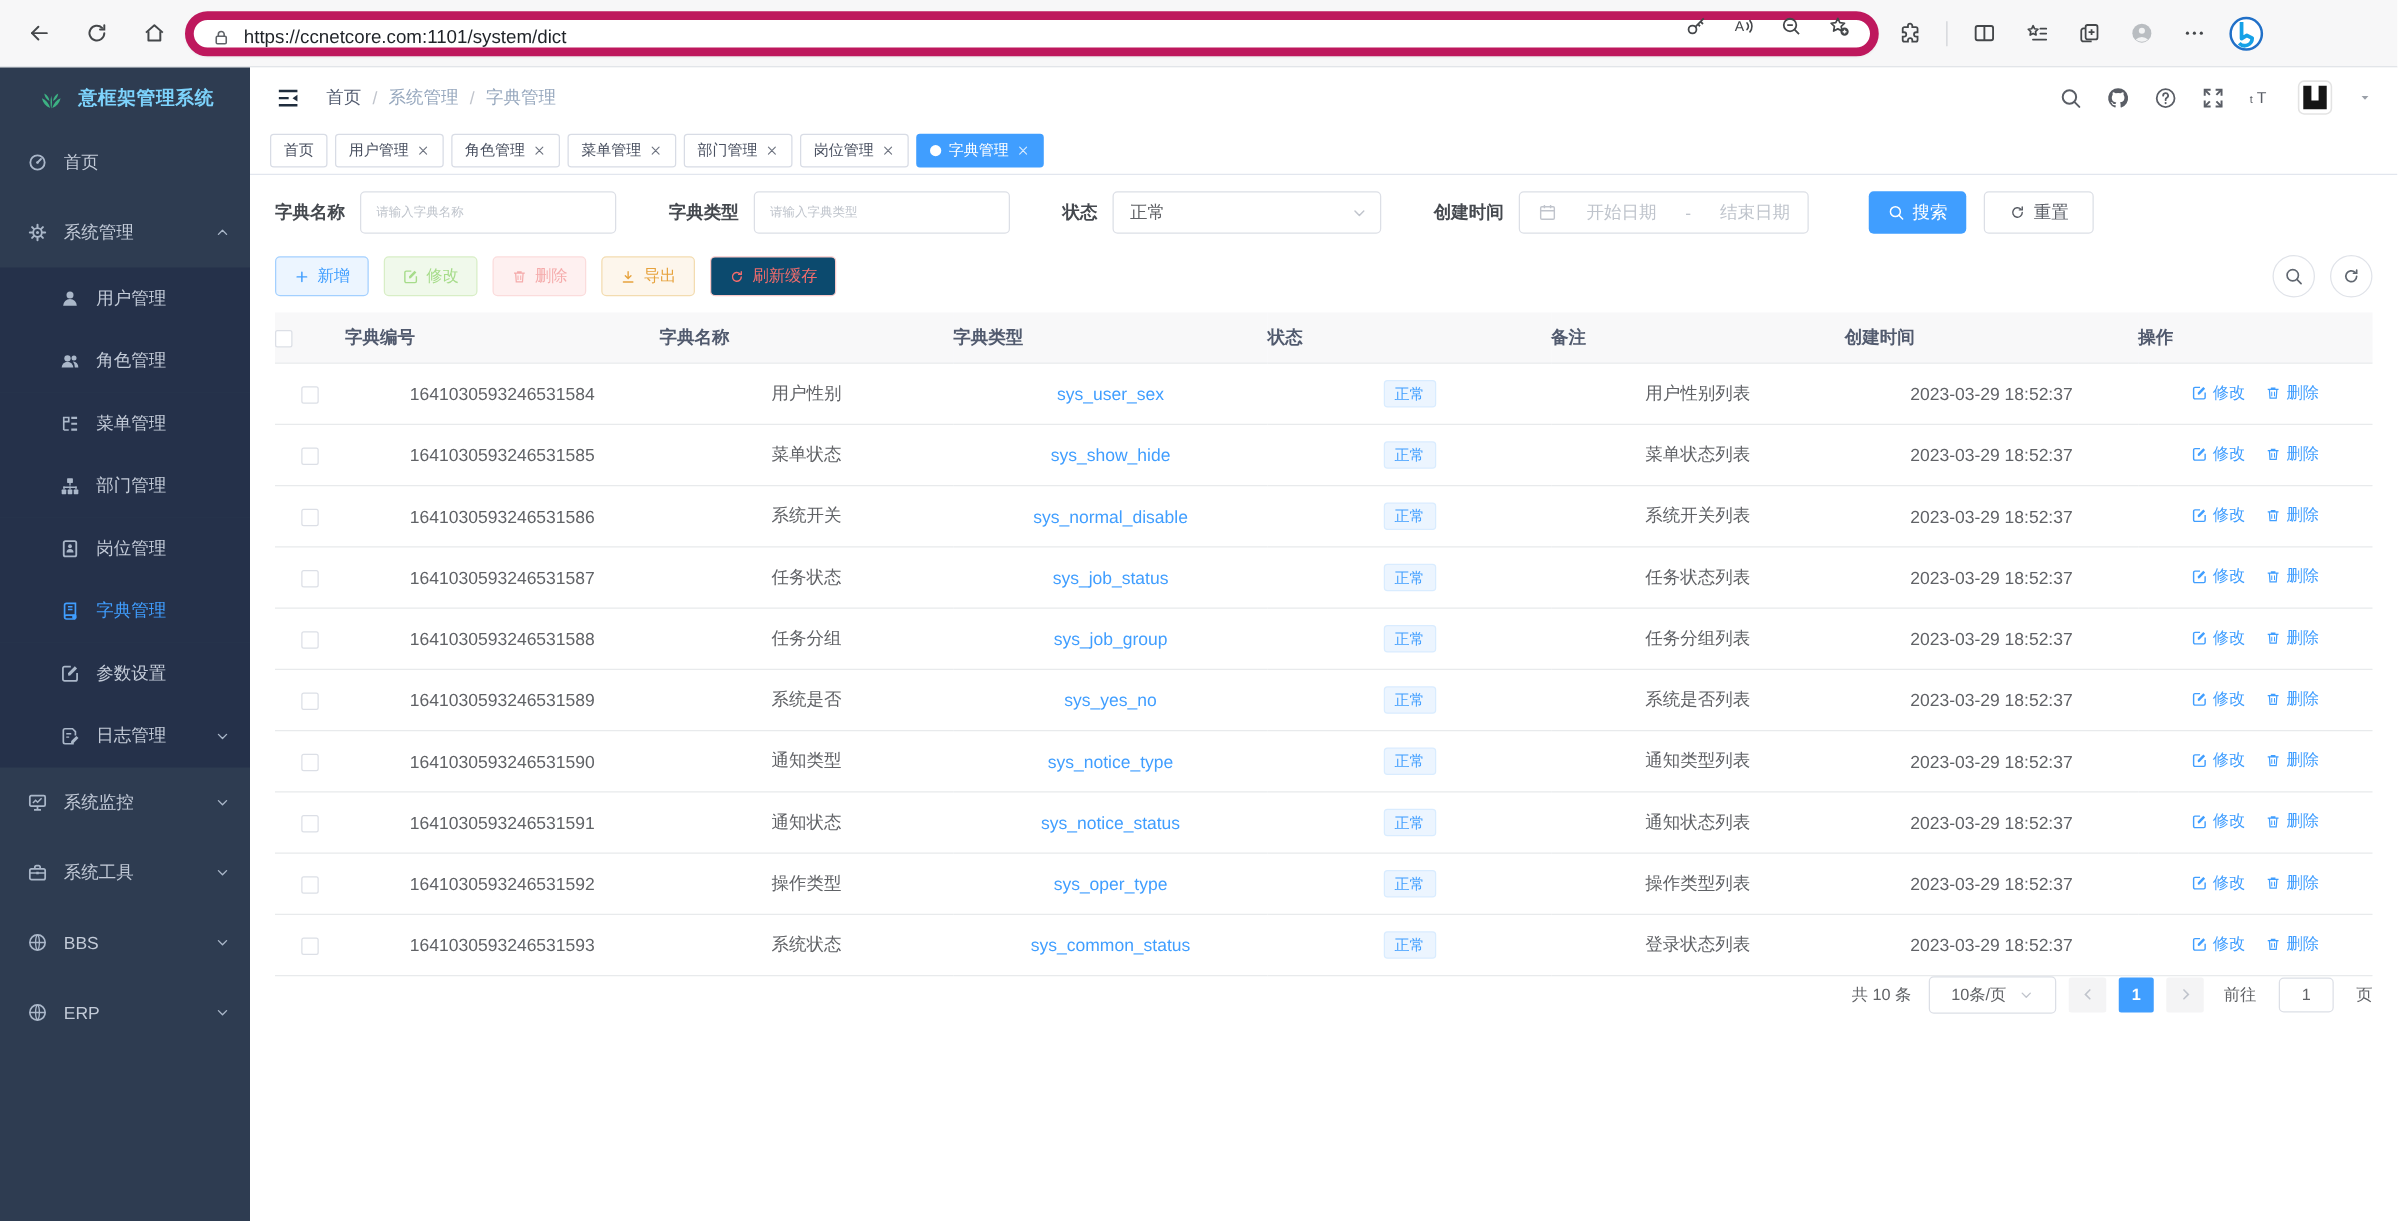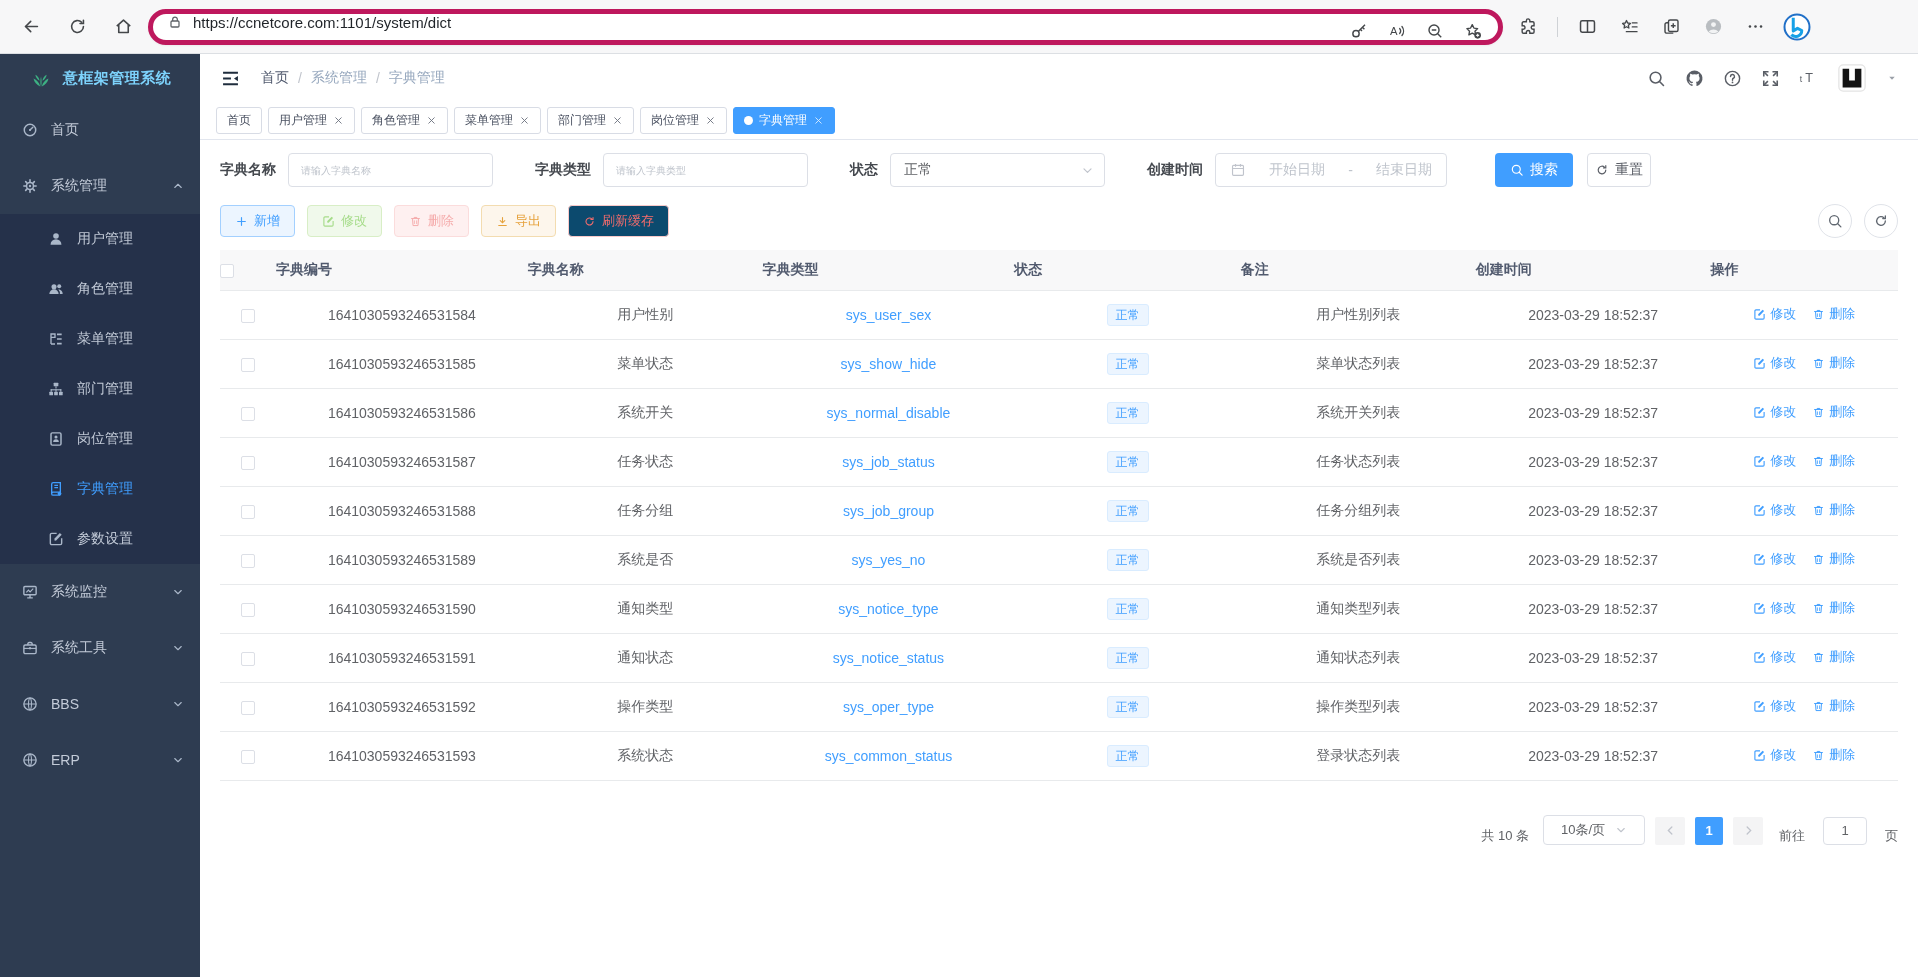--- a/index.html
+++ b/index.html
@@ -11,22 +11,22 @@
 
   
   .browser{height:54px;background:#f7f7f8;border-bottom:1px solid #dcdfe3;
     display:flex;align-items:center;padding:0 10px 0 14px}
   .bnav{display:flex;align-items:center;gap:12px}
   .bicon{width:34px;height:34px;border-radius:7px;display:inline-flex;align-items:center;
     justify-content:center;color:#44474a;cursor:pointer}
   .bicon svg{width:19px;height:19px}
   .bicon.small svg{width:18px;height:18px}
   .bicon.copilot svg{width:30px;height:30px}
-  .urlbar{width:1355px;height:36px;background:#fff;border:5px solid #be185d;border-radius:18px;
-    display:flex;align-items:flex-start;padding:0 8px 0 14px;margin:0 8px;
+  .urlbar{width:1355px;height:36px;background:#fff;border:7px solid #be185d;border-radius:18px;
+    display:flex;align-items:flex-end;padding:0 8px 0 14px;margin:0 8px;
     box-shadow:0 1px 2px rgba(0,0,0,.05)}
   .urlbar .lockwrap{color:#5f6368}
   .url-text{flex:1;font-size:15px;color:#1f2328;margin-left:10px;white-space:nowrap;overflow:hidden}
   .pill-icons{display:flex;align-items:center;gap:4px;color:#44474a}
   .bdivider{width:1px;height:20px;background:#cfd2d6;margin:0 4px}
 
   
   .app{display:flex;height:923px}
   .sidebar{width:200px;flex:none;background:#2e3c51;color:#c3cbd8}
   .logo-row{height:48px;display:flex;align-items:center;justify-content:center;gap:10px}
@@ -84,21 +84,21 @@
     background:#fff;cursor:pointer}
   .f-select .caret{margin-left:auto;color:#c0c4cc}
   .f-select .caret svg{width:13px;height:13px}
   .f-date{width:232px;height:34px;border:1px solid #dcdfe6;border-radius:4px;
     display:flex;align-items:center;justify-content:space-between;padding:0 14px;
     font-size:14px;color:#bfc4cc;background:#fff;cursor:pointer}
   .f-date .ic{color:#c0c4cc}
   .btn-search{height:34px;padding:0 15px;border-radius:4px;background:#409eff;color:#fff;
     display:inline-flex;align-items:center;gap:6px;font-size:14px;margin-left:48px}
   .btn-search .ic svg,.btn-reset .ic svg{width:14px;height:14px}
-  .btn-reset{height:34px;padding:0 7px;border-radius:4px;background:#fff;color:#5a5e66;
+  .btn-reset{height:34px;padding:0 19px;border-radius:4px;background:#fff;color:#5a5e66;
     border:1px solid #dcdfe6;display:inline-flex;align-items:center;gap:6px;font-size:14px;
     margin-left:14px}
 
   .toolbar-row{display:flex;align-items:center;margin-top:16px}
   .tbtn{height:32px;padding:0 14px;border-radius:4px;display:inline-flex;align-items:center;
     gap:6px;font-size:13px;border:1px solid transparent;margin-right:12px}
   .tbtn .ic svg{width:13px;height:13px}
   .s-blue{background:#ecf5ff;border-color:#a3d0ff;color:#409eff}
   .s-green-dim{background:#f0f9eb;border-color:#d8eec6;color:#a6dc8a;cursor:not-allowed}
   .s-red-dim{background:#fef0f0;border-color:#fbdcdc;color:#f5abab;cursor:not-allowed}
@@ -118,22 +118,22 @@
   .cb{width:14px;height:14px;border:1px solid #dcdfe6;border-radius:2px;background:#fff;
     display:inline-block;vertical-align:middle;cursor:pointer}
   .type-link{color:#409eff;cursor:pointer}
   .badge{display:inline-block;padding:0 8px;height:22px;line-height:20px;font-size:12px;
     color:#409eff;background:#ecf5ff;border:1px solid #d9ecff;border-radius:3px}
   .op-link{color:#409eff;display:inline-flex;align-items:center;gap:4px;font-size:13px;cursor:pointer}
   .op-link .ic svg{width:13px;height:13px}
   .op-link + .op-link{margin-left:16px}
 
   
-  .pagination{display:flex;align-items:flex-end;justify-content:flex-end;gap:10px;
-    margin-top:34px;font-size:13px;color:#606266}
+  .pagination{display:flex;align-items:center;justify-content:flex-end;gap:10px;
+    font-size:13px;color:#606266}
   .pg-total{margin-right:4px}
   .pg-size{width:102px;height:30px;border:1px solid #dcdfe6;border-radius:4px;background:#fff;
     display:inline-flex;align-items:center;justify-content:center;gap:10px;cursor:pointer}
   .pg-size .caret{color:#c0c4cc}
   .pg-size .caret svg{width:12px;height:12px}
   .pg-btn{width:30px;height:28px;background:#f4f4f5;color:#c0c4cc;border-radius:2px;
     display:inline-flex;align-items:center;justify-content:center;cursor:pointer}
   .pg-btn svg{width:13px;height:13px}
   .pg-cur{width:28px;height:28px;background:#409eff;color:#fff;border-radius:2px;
     display:inline-flex;align-items:center;justify-content:center;font-weight:600}
@@ -383,20 +383,35 @@
           <span class="mlabel">字典管理</span>
         </div>
         <div class="menu-item sub">
           <span class="ic">
             <svg viewBox="0 0 24 24">
               <path d="M20.5 11v7.5a2 2 0 0 1-2 2H5.5a2 2 0 0 1-2-2V5.5a2 2 0 0 1 2-2H13" fill="none" stroke="currentColor" stroke-width="2.1"></path>
               <path d="M10 14.5l-.5-3L17.8 3l2.7 2.7-8.3 8.5z" fill="currentColor"></path>
             </svg>
           </span>
           <span class="mlabel">参数设置</span>
+        </div>
+        <div class="menu-item sub">
+          <span class="ic">
+            <svg viewBox="0 0 24 24">
+              <path d="M16.5 21H6a2 2 0 0 1-2-2V5a2 2 0 0 1 2-2h9l3.5 3.5V11" fill="none" stroke="currentColor" stroke-width="2"></path>
+              <path d="M7.5 9h6M7.5 13h3.5" stroke="currentColor" stroke-width="1.7"></path>
+              <path d="M13.5 17.8l6.1-6.2 2.6 2.6-6.1 6.2-3 .5z" fill="currentColor"></path>
+            </svg>
+          </span>
+          <span class="mlabel">日志管理</span>
+          <span class="ic chev">
+            <svg viewBox="0 0 24 24">
+              <path d="M5.5 9L12 15.5 18.5 9" fill="none" stroke="currentColor" stroke-width="2.2" stroke-linecap="round" stroke-linejoin="round"></path>
+            </svg>
+          </span>
         </div>
         <div class="menu-item">
           <span class="ic">
             <svg viewBox="0 0 24 24">
               <rect x="2.8" y="3.8" width="18.4" height="12.4" rx="1.6" fill="none" stroke="currentColor" stroke-width="2.1"></rect>
               <path d="M6.5 12.5l3.2-3.2 2.4 2.4 4.8-4.8" fill="none" stroke="currentColor" stroke-width="1.8"></path>
               <path d="M12 16.5v3.7M7.8 20.8h8.4" stroke="currentColor" stroke-width="2.1"></path>
             </svg>
           </span>
           <span class="mlabel">系统监控</span>

